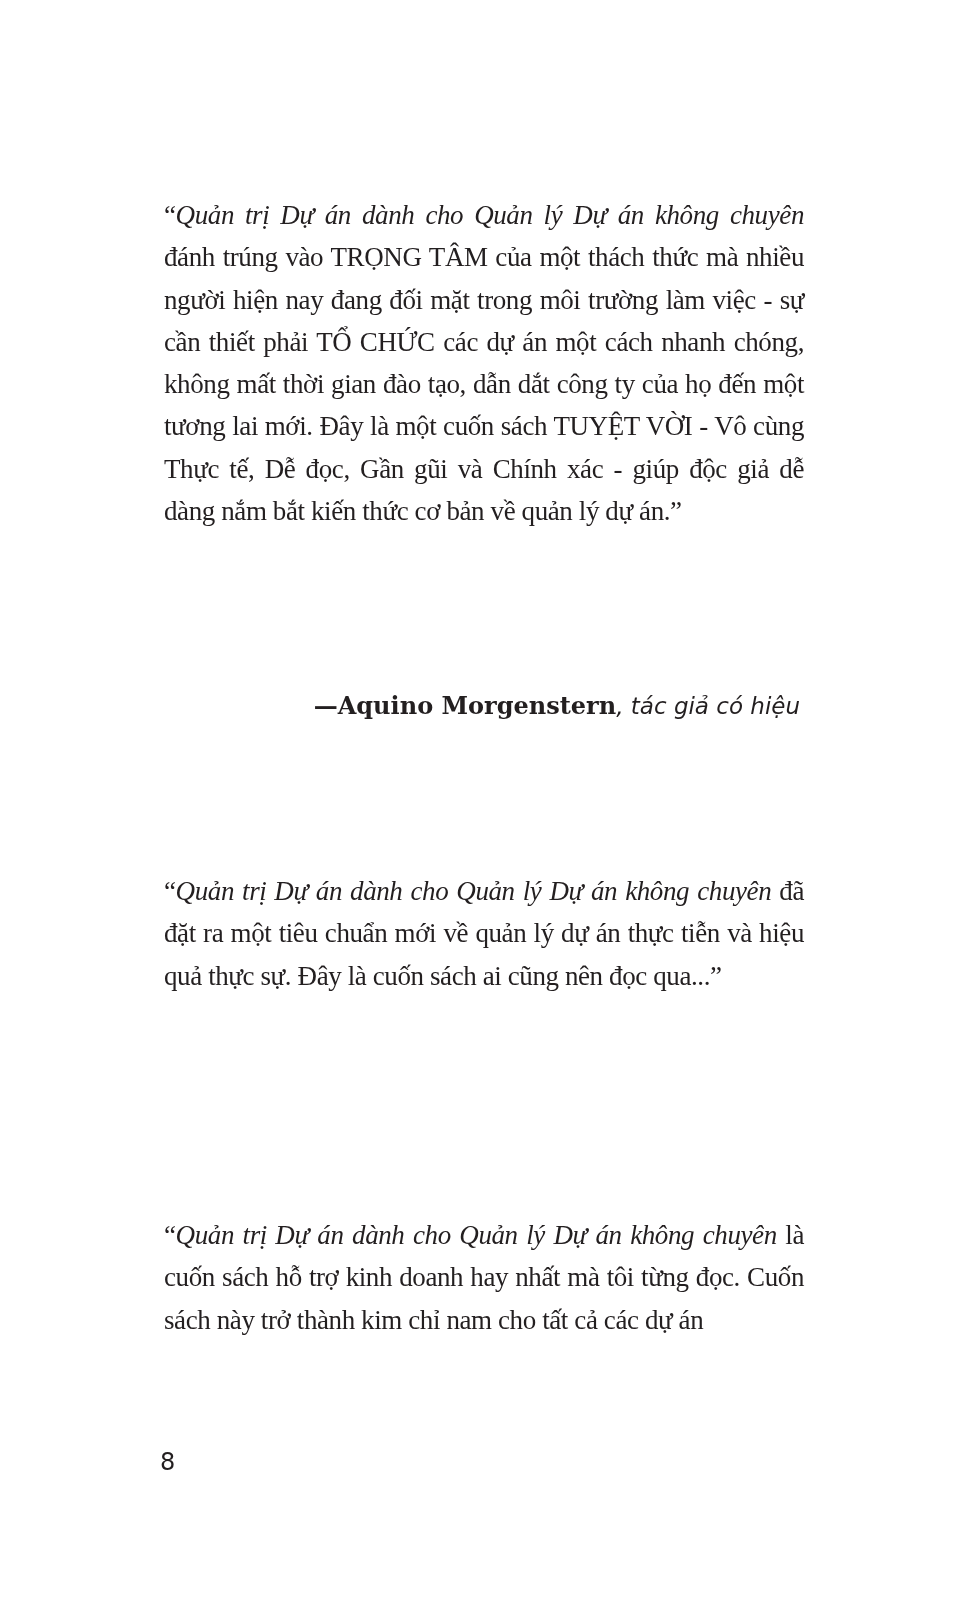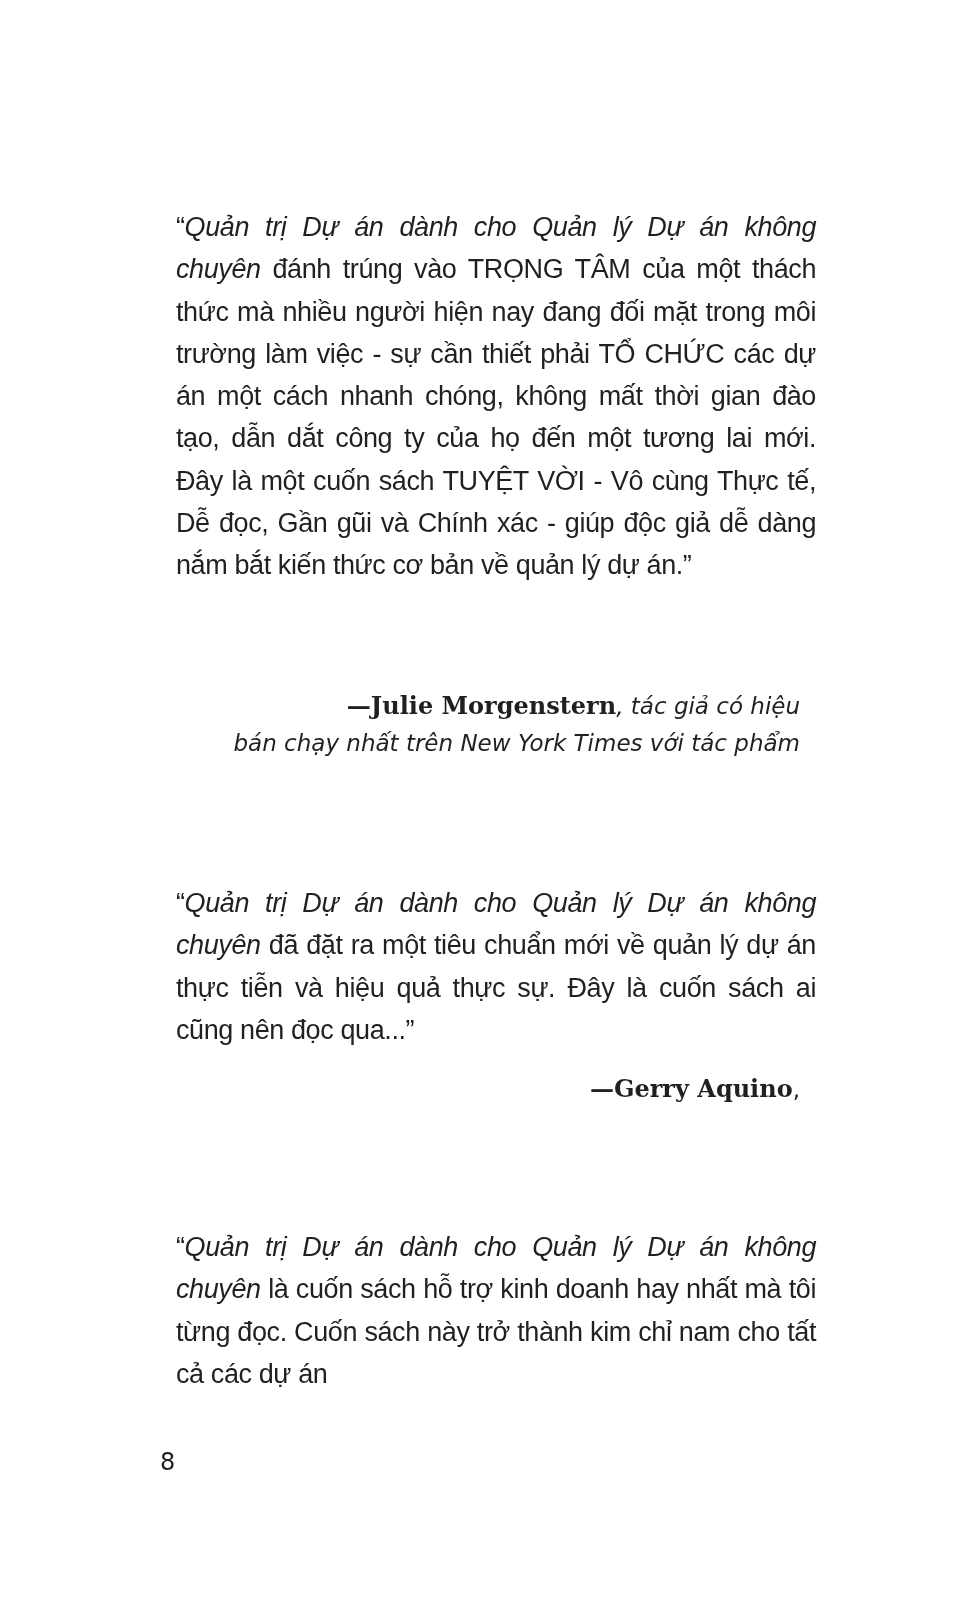--- a/index.html
+++ b/index.html
@@ -1,23 +1,23 @@
 <!DOCTYPE html>
 <html><head>
 <meta charset="utf-8">
 <style>
   html, body { margin: 0; padding: 0; background: #ffffff; }
   body { width: 969px; height: 1623px; position: relative; overflow: hidden; color: #231f20; }
   .page { position: absolute; left: 160px; top: 190px; width: 640px; }
   .quote {
-    font-family: Liberation Sans, sans-serif;
+    font-family: Liberation Serif, serif;
     font-size: 27px;
     line-height: 42.3px;
     text-align: justify;
-    margin: 16px;
+    margin: 4px;
     letter-spacing: -0.4px;
   }
   .quote em { font-style: italic; }
   .attr {
     text-align: right;
     font-family: "DejaVu Sans", "Liberation Sans", sans-serif;
     font-size: 23px;
     line-height: 37px;
     margin: 0;
   }
@@ -35,27 +35,25 @@
   }
 </style>
 </head>
 <body>
 
 <div class="page">
 
   <p class="quote q1"><span>“</span><em><span>Quản trị Dự án dành cho Quản lý Dự án</span> <span>không chuyên</span></em><span> đánh trúng vào TRỌNG TÂM của một thách thức mà nhiều người hiện nay đang đối mặt trong môi trường làm việc - sự cần thiết phải TỔ CHỨC các dự án một cách nhanh chóng, không mất thời gian đào tạo, dẫn dắt công ty của họ đến một tương lai mới. Đây là một cuốn sách TUYỆT VỜI - Vô cùng Thực tế, Dễ đọc, Gần gũi và Chính xác - giúp độc giả dễ dàng nắm bắt kiến thức cơ bản về quản lý dự án.”</span></p>
 
   <div class="attr a1">
-    <div><span class="name">—Julie Morgenstern</span><span class="it">, tác giả có hiệu</span></div>
-    <div class="it">bán chạy nhất trên New York Times với tác phẩm</div>
+    <div><span class="name">—Aquino Morgenstern</span><span class="it">, tác giả có hiệu</span></div>
   </div>
 
   <p class="quote q2"><span>“</span><em><span>Quản trị Dự án dành cho Quản lý Dự án</span> <span>không chuyên</span></em><span> đã đặt ra một tiêu chuẩn mới về quản lý dự án thực tiễn và hiệu quả thực sự. Đây là cuốn sách ai cũng nên đọc qua...”</span></p>
 
   <div class="attr a2">
-    <div><span class="name">—Gerry Aquino</span><span>,</span></div>
   </div>
 
   <p class="quote q3"><span>“</span><em><span>Quản trị Dự án dành cho Quản lý Dự án</span> <span>không chuyên</span></em><span> là cuốn sách hỗ trợ kinh doanh hay nhất mà tôi từng đọc. Cuốn sách này trở thành kim chỉ nam cho tất cả các dự án</span></p>
 
 </div>
 
 <div class="page-number">8</div>
 
 </body></html>

